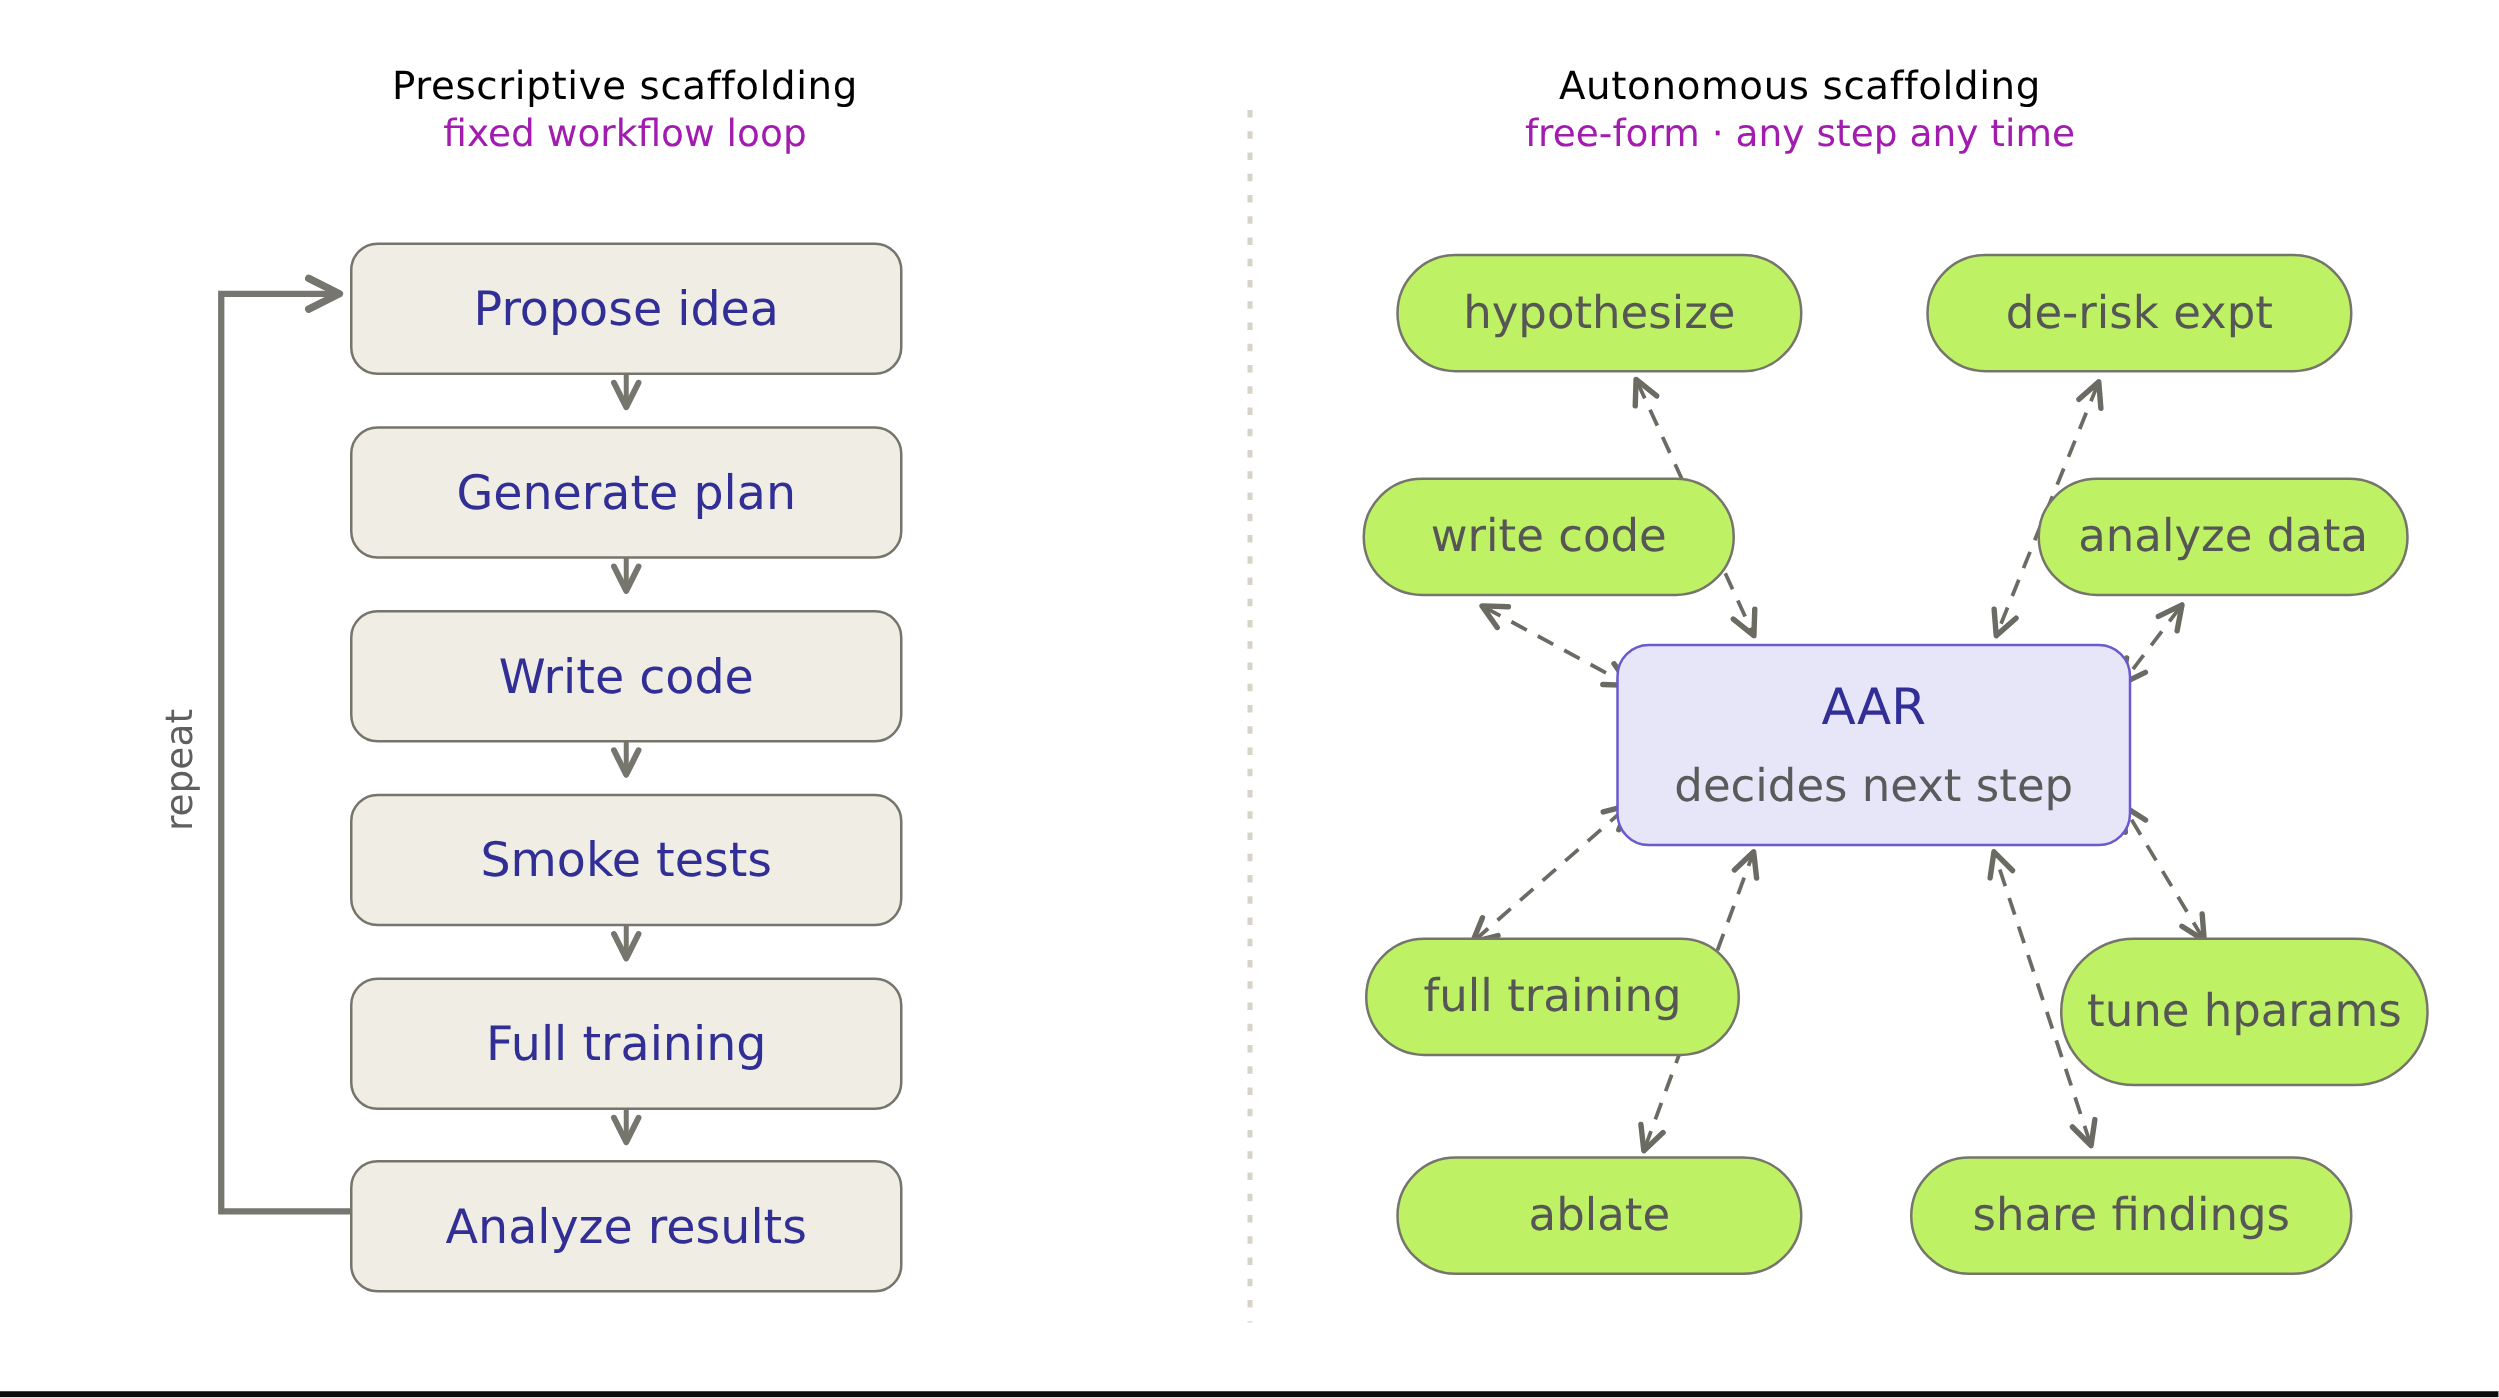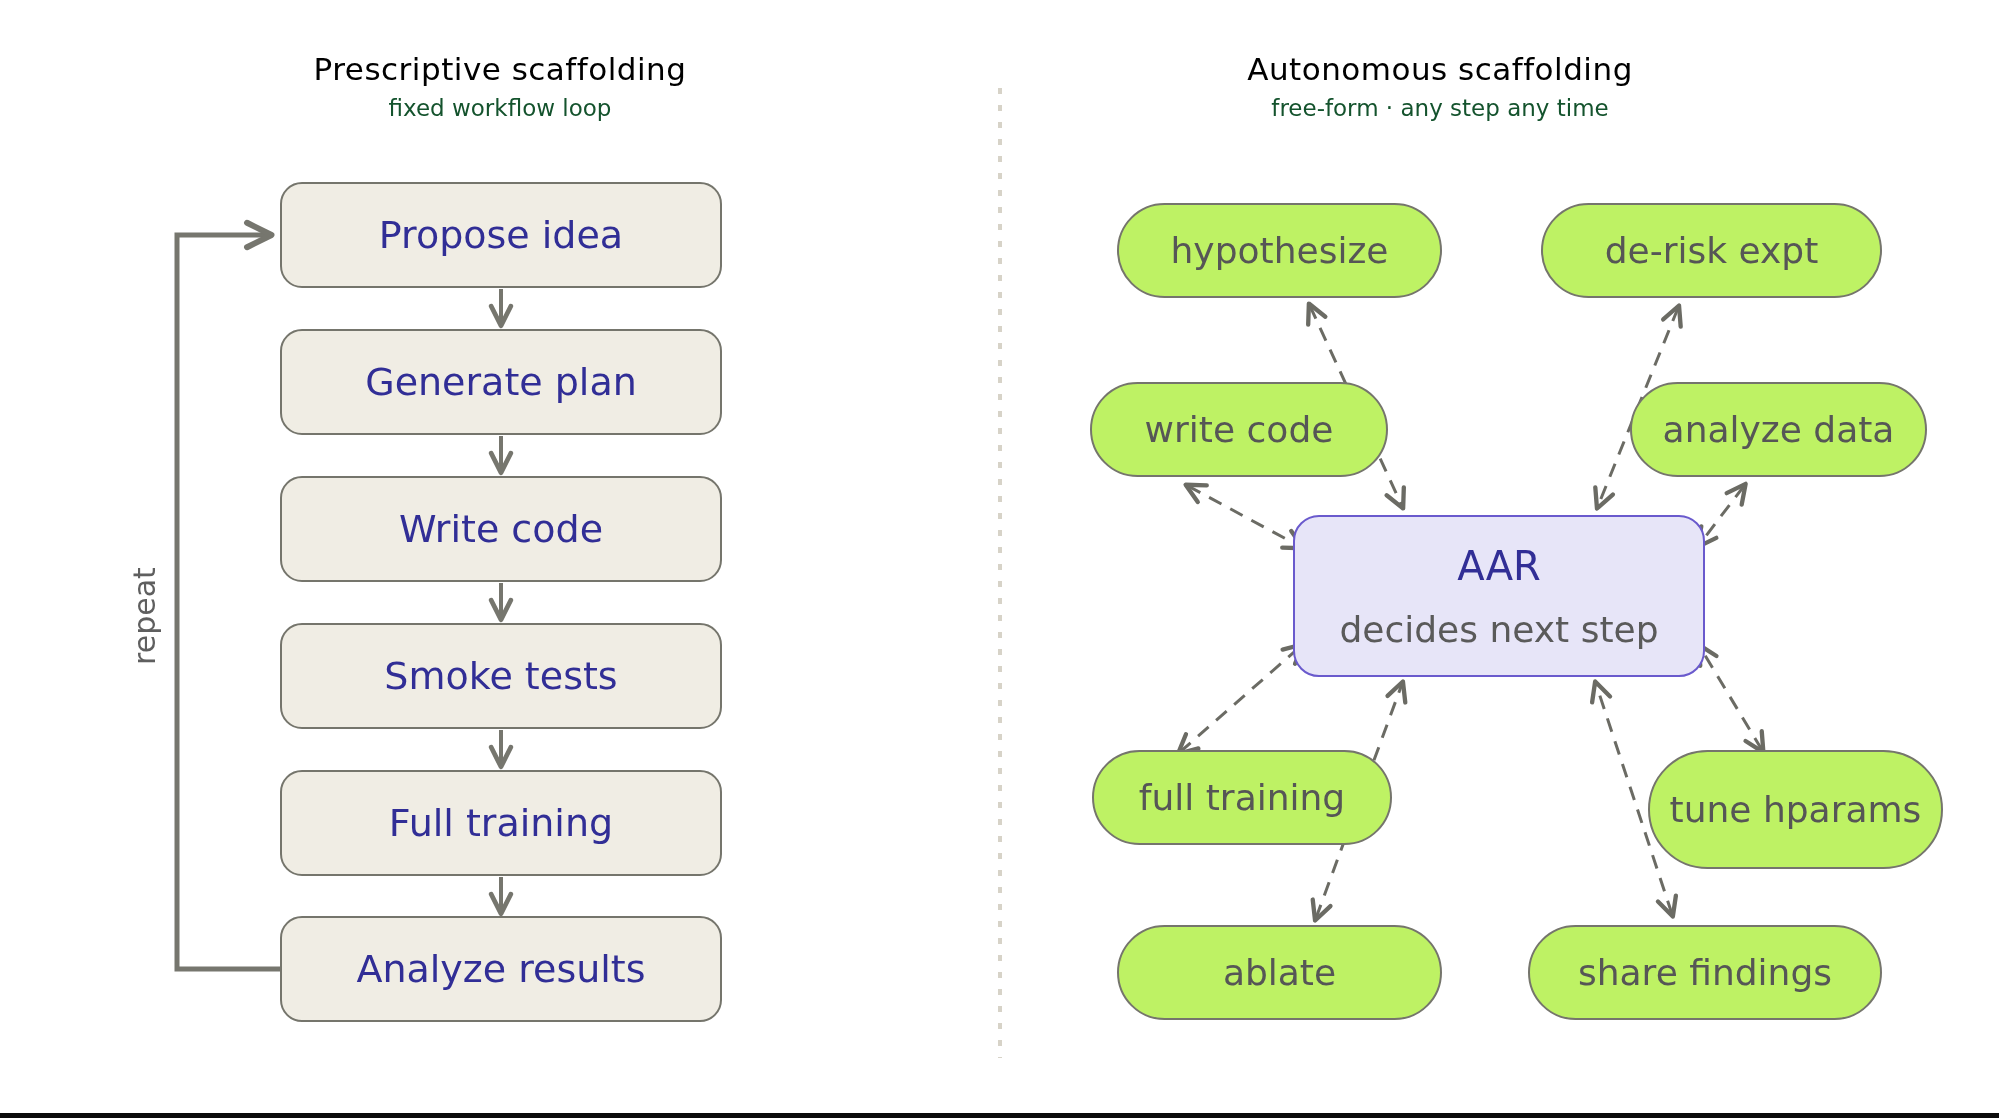--- a/index.html
+++ b/index.html
@@ -6,28 +6,28 @@
   #stage{
     position:relative;width:1999px;height:1118px;background:#ffffff;overflow:hidden;
     font-family:"DejaVu Sans","Liberation Sans",sans-serif;
   }
   .title{
     position:absolute;top:34px;height:46px;line-height:46px;text-align:center;
     font-size:31px;color:#000000;letter-spacing:0.5px;margin-top:12px;
   }
   .subtitle{
     position:absolute;top:90px;height:36px;line-height:36px;text-align:center;
-    font-size:23px;color:#14532d;
+    font-size:30px;color:#a21caf;
   }
   #left-title,#left-subtitle{left:0;width:1000px;}
   #right-title,#right-subtitle{left:1000px;width:880px;}
   .step-box{
     position:absolute;left:280px;width:442px;height:106px;
     background:#f0ede4;border:2.5px solid #75756c;border-radius:22px;
-    box-sizing:border-box;display:flex;align-items:center;justify-content:center;
+    box-sizing:border-box;display:flex;align-items:center;justify-content:center;margin-top:12px;
   }
   .step-label{font-size:38px;color:#312e96;}
   .pill{
     position:absolute;background:#bef264;border:2.5px solid #75756c;border-radius:60px;
     box-sizing:border-box;display:flex;align-items:center;justify-content:center;
   }
   .pill-label{font-size:36px;color:#565656;}
   .hub{
     position:absolute;left:1293px;top:515px;width:412px;height:162px;
     background:#e7e5f8;border:2.5px solid #6a5acd;border-radius:26px;

